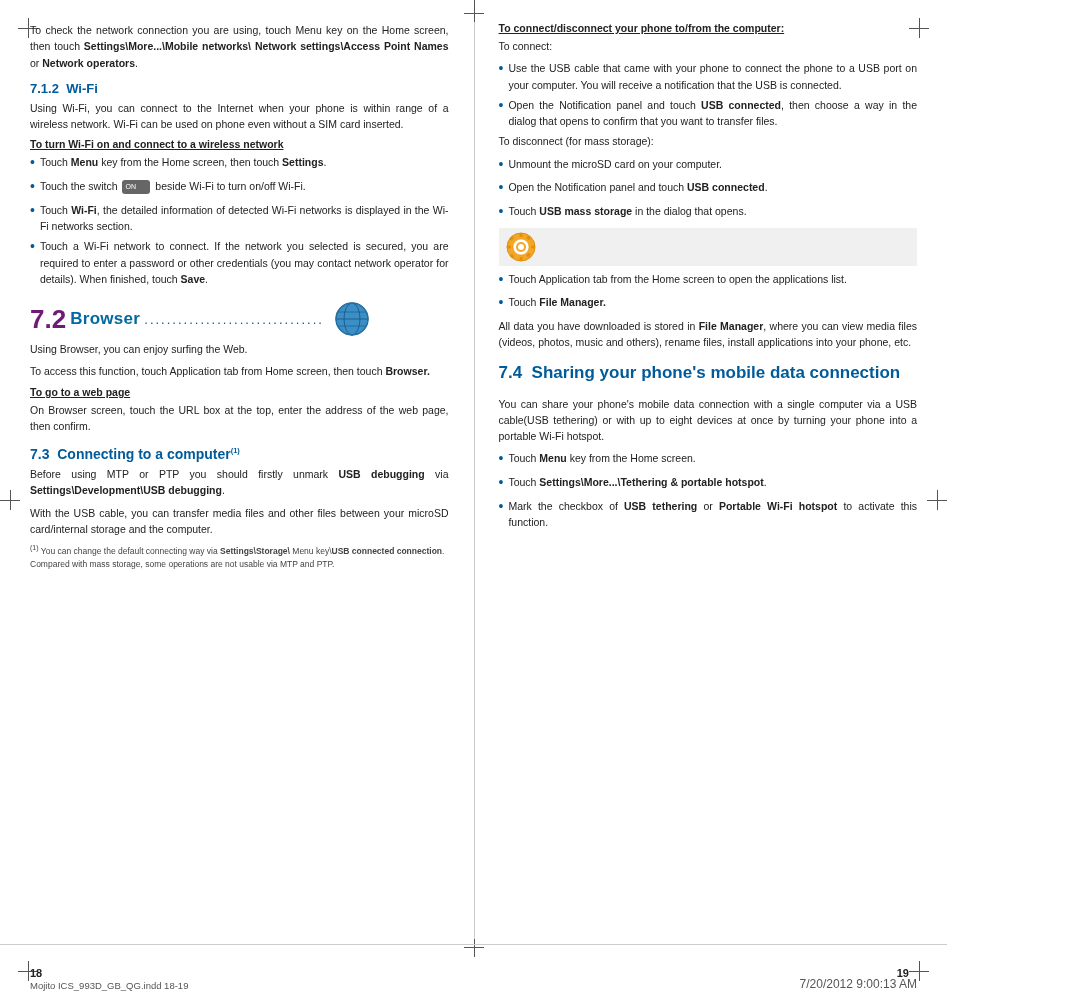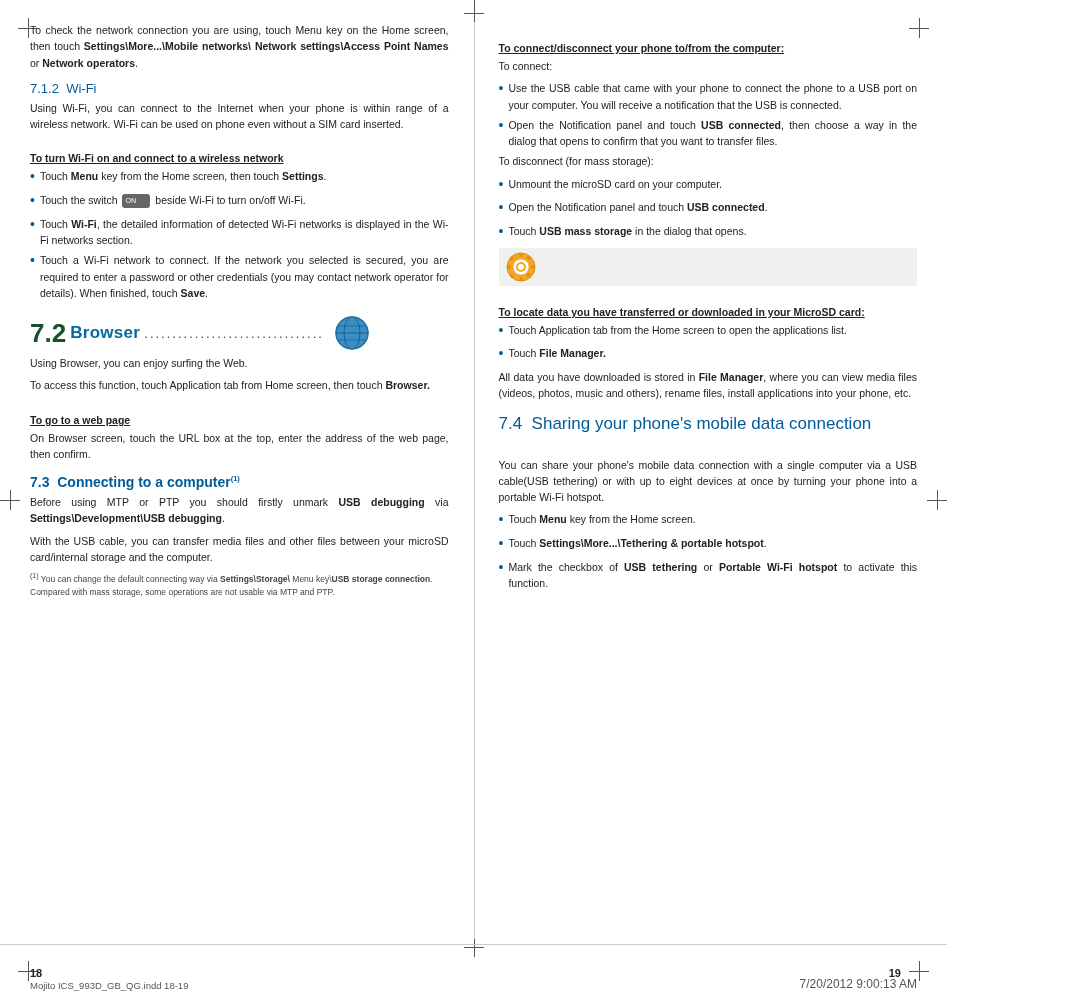--- a/index.html
+++ b/index.html
@@ -188,21 +188,21 @@
     .browser-icon {
       width: 36px;
       height: 36px;
     }
 
     .sub-heading {
       font-size: 10.5px;
       font-weight: bold;
       text-decoration: underline;
       color: #222;
-      margin-top: 20px;
+      margin-top: 0;
       margin-bottom: 4px;
     }
 
     .bullet-item {
       display: flex;
       align-items: flex-start;
       margin-bottom: 4px;
       font-size: 10.5px;
       line-height: 1.55;
       text-align: justify;
@@ -290,21 +290,21 @@
       bottom: 20px;
       left: 30px;
       font-size: 11px;
       font-weight: bold;
       color: #222;
     }
 
     .page-num-right {
       position: absolute;
       bottom: 20px;
-      right: 46px;
+      right: 38px;
       font-size: 11px;
       font-weight: bold;
       color: #222;
     }
 
     .toggle-img {
       display: inline-block;
       width: 28px;
       height: 14px;
       background: #666;
@@ -326,57 +326,57 @@
       display: flex;
       align-items: center;
       gap: 0px;
       margin-top: 14px;
       margin-bottom: 4px;
     }
 
     .section-72-num {
       font-size: 26px;
       font-weight: bold;
-      color: #14532d;
+      color: #701a75;
       margin-right: 4px;
     }
 
     .section-72-title {
       font-size: 17px;
       font-weight: bold;
       color: #0369a1;
       letter-spacing: 0.3px;
     }
 
     .section-72-dots {
       font-size: 13px;
       color: #005b9a;
       letter-spacing: 2px;
       margin: 0 4px;
     }
 
     .h74 {
       font-size: 17px;
-      font-weight: normal;
+      font-weight: bold;
       color: #005b9a;
       margin-top: 12px;
-      margin-bottom: 23px;
+      margin-bottom: 13px;
     }
 
     .h73 {
       font-size: 14px;
       font-weight: bold;
       color: #005b9a;
       margin-top: 12px;
       margin-bottom: 4px;
     }
 
     .h71 {
       font-size: 13px;
-      font-weight: normal;
+      font-weight: bold;
       color: #005b9a;
       margin-top: 10px;
       margin-bottom: 4px;
     }
 
     sup { font-size: 7.5px; }
 
     .globe-svg {
       margin-left: 6px;
       flex-shrink: 0;
@@ -464,21 +464,21 @@
       <div>
         <div class="h73">
           <span>7.3</span>&nbsp;&nbsp;<span>Connecting to a computer</span><sup>(1)</sup>
         </div>
 
         <p>Before using MTP or PTP you should firstly unmark <span class="bold">USB debugging</span> via <span class="bold">Settings\Development\USB debugging</span>.</p>
 
         <p>With the USB cable, you can transfer media files and other files between your microSD card/internal storage and the computer.</p>
 
         <div class="footnote-small">
-          <sup>(1)</sup> You can change the default connecting way via <span class="bold">Settings\Storage\</span> Menu key\<span class="bold">USB storage connection</span>. Compared with mass storage, some operations are not usable via MTP and PTP.
+          <sup>(1)</sup> You can change the default connecting way via <span class="bold">Settings\Storage\</span> Menu key\<span class="bold">USB connected connection</span>. Compared with mass storage, some operations are not usable via MTP and PTP.
         </div>
       </div>
 
     </div>
 
     <div class="right-column">
 
       <div class="sub-heading">To connect/disconnect your phone to/from the computer:</div>
 
       <p>To connect:</p>
@@ -522,21 +522,20 @@
           <rect x="26" y="14.5" width="4" height="3" rx="1" fill="#e09010"></rect>
           <rect x="5.5" y="5.5" width="3" height="4" rx="1" fill="#e09010" transform="rotate(45 7 7)"></rect>
           <rect x="22" y="22" width="3" height="4" rx="1" fill="#e09010" transform="rotate(45 23.5 24)"></rect>
           <rect x="5.5" y="23" width="3" height="4" rx="1" fill="#e09010" transform="rotate(-45 7 25)"></rect>
           <rect x="22" y="5" width="3" height="4" rx="1" fill="#e09010" transform="rotate(-45 23.5 7)"></rect>
           <circle cx="16" cy="16" r="5" fill="#f5a623"></circle>
           <circle cx="16" cy="16" r="3" fill="#fff"></circle>
         </svg>
       </div>
 
-      <div class="sub-heading">To locate data you have transferred or downloaded in your MicroSD card:</div>
 
       <div class="bullet-item">
         <span class="bullet-dot">•</span>
         <span class="bullet-text">Touch Application tab from the Home screen to open the applications list.</span>
       </div>
 
       <div class="bullet-item">
         <span class="bullet-dot">•</span>
         <span class="bullet-text">Touch <span class="bold">File Manager.</span></span>
       </div>

